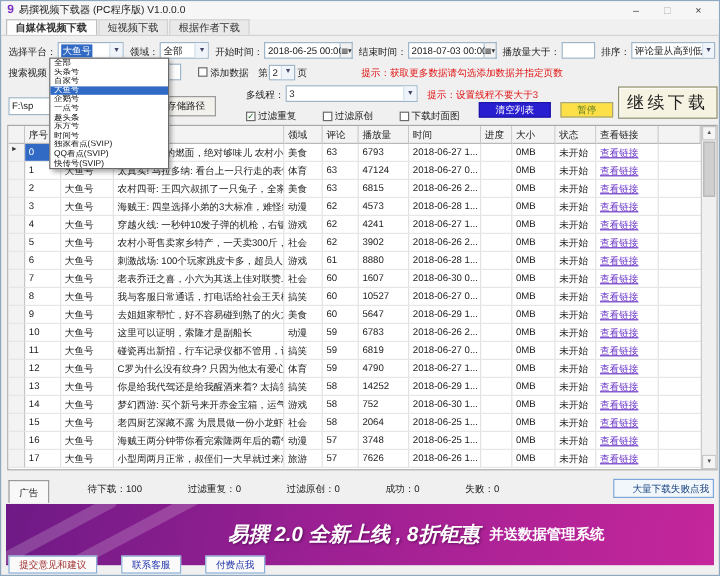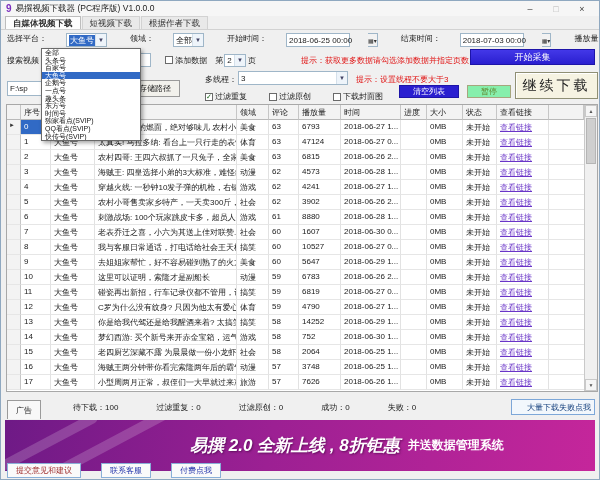--- a/index.html
+++ b/index.html
@@ -13,21 +13,21 @@
   .win-controls { margin-left:auto; display:flex; gap:14px; padding-right:6px; }
   .win-controls span { font-size:9px; color:#444; width:12px; text-align:center; cursor:default; }
   .win-controls .dis { color:#b5b5b5; }
 
   
   .tabbar { position:absolute; left:0; top:15px; width:100%; height:14px; display:flex; padding-left:4px; border-bottom:1px solid #d2d2d2; background:#f0f0f0;text-align:right; }
   .tab { padding:1px 7px 0; font-size:8.5px; border:1px solid #d2d2d2; border-bottom:none; background:#e9e9e9; margin-right:1px; color:#333; }
   .tab.active { background:#fdfdfd; border-color:#bdbdbd; font-weight:bold; }
 
   
-  .row1 { position:absolute; left:6px; top:32px; right:3px; height:16px; display:flex; align-items:flex-start; white-space:nowrap; font-size:8px;gap:18px; }
+  .row1 { position:absolute; left:6px; top:32px; right:3px; height:16px; display:flex; align-items:flex-end; white-space:nowrap; font-size:8px; }
   .lbl { margin-right:1px; }
   .combo { height:14px; background:#fff; border:1px solid #9fb6c8; display:flex; align-items:center; padding-left:2px; position:relative; font-size:8px; }
   .combo .arr { margin-left:auto; width:11px; height:100%; display:flex; align-items:center; justify-content:center; color:#446; border-left:1px solid #d5e0ea; background:#eef4fa; font-size:6px; }
   .combo .val.hl { background:#316ac5; color:#fff; padding:0 1px; }
   .tinput { height:14px; background:#fff; border:1px solid #9fb6c8; padding-left:2px; display:flex; align-items:center; font-size:8px; }
   .dp { width:13px; height:14px; border:1px solid #9fb6c8; border-left:none; background:#f2f2f2; font-size:6px; display:flex; align-items:center; justify-content:center; color:#333; }
   .w-plat{width:84px;} .w-field{width:62px;} .w-date{width:64px;} .w-plays{width:42px;} .w-sort{width:70px;}
 
   
   .row2 { position:absolute; left:6px; top:51px; right:130px; height:16px; display:flex; align-items:center; white-space:nowrap; font-size:8px; }
@@ -39,21 +39,21 @@
 
   
   .path-input { position:absolute; left:6px; top:80px; width:102px; height:15px; }
   .btn-path { position:absolute; left:113px; top:79px; width:66px; height:17px; background:#f2f1ec; border:1px solid #9a9a9a; font-size:8px; display:flex; align-items:center; justify-content:center; }
   .threads-lbl { position:absolute; left:204px; top:73px; font-size:8px; }
   .threads-combo { position:absolute; left:237px; top:70px; width:110px; }
   .threads-hint { position:absolute; left:355px; top:73px; }
   .chks { position:absolute; left:204px; top:90px; display:flex; gap:22px; align-items:center; font-size:8px; }
   .chkitem { display:flex; align-items:center; }
   .btn-clear { position:absolute; left:398px; top:84px; width:60px; height:13px; background:#2a1fd0; color:#fff; border:1px solid #1d14a8; font-size:8px; display:flex; align-items:center; justify-content:center; }
-  .btn-pause { position:absolute; left:466px; top:84px; width:44px; height:13px; background:#86efac; border:1px solid #a6a67e; color:#5e7d23; font-size:8px; display:flex; align-items:center; justify-content:center; }
+  .btn-pause { position:absolute; left:466px; top:84px; width:44px; height:13px; background:#fde047; border:1px solid #a6a67e; color:#5e7d23; font-size:8px; display:flex; align-items:center; justify-content:center; }
   .btn-continue { position:absolute; left:514px; top:71px; width:83px; height:27px; background:#f6f3e2; border:1px solid #8f8f74; box-shadow:inset 1px 1px 0 #fff; font-size:14px; letter-spacing:3px; display:flex; align-items:center; justify-content:center; color:#222; }
 
   
   .table { position:absolute; left:5px; top:103px; width:592px; height:288px; background:#fff; border:1px solid #a8a8a8; overflow:hidden; font-size:8px; }
   .thead,.trow { display:grid; grid-template-columns:14px 30px 44px 142px 32px 30px 42px 60px 26px 36px 34px 52px 1fr; }
   .thead { height:15px; }
   .thead .tcell { background:#f3f3f3; border-right:1px solid #c6c6c6; border-bottom:1px solid #b9b9b9; padding:2px 0 0 3px; color:#222; }
   .trow { height:15px; }
   .tcell { border-right:1px solid #e2e2e2; border-bottom:1px solid #e6e6e6; padding:2px 0 0 3px; overflow:hidden; white-space:nowrap; }
   .trow .tcell:first-child { background:#f3f3f3; border-right:1px solid #c6c6c6; color:#333; padding-left:2px; font-size:6px; }
@@ -145,21 +145,20 @@
       <span>添加数据</span>
     </span>
     <span class="lbl" style="margin-left:8px">第</span>
     <span class="combo pagesel">
       <span>2</span>
       <span class="arr">▼</span>
     </span>
     <span class="lbl" style="margin-left:2px">页</span>
     <span class="hint" style="margin-left:44px">提示：获取更多数据请勾选添加数据并指定页数</span>
   </div>
-  <div class="btn-collect">开始采集</div>
 
   <div class="tinput path-input">F:\sp</div>
   <div class="btn-path">选择存储路径</div>
   <div class="threads-lbl">多线程：</div>
   <div class="combo threads-combo">
     <span>3</span>
     <span class="arr">▼</span>
   </div>
   <div class="hint threads-hint">提示：设置线程不要大于3</div>
   <div class="chks">

